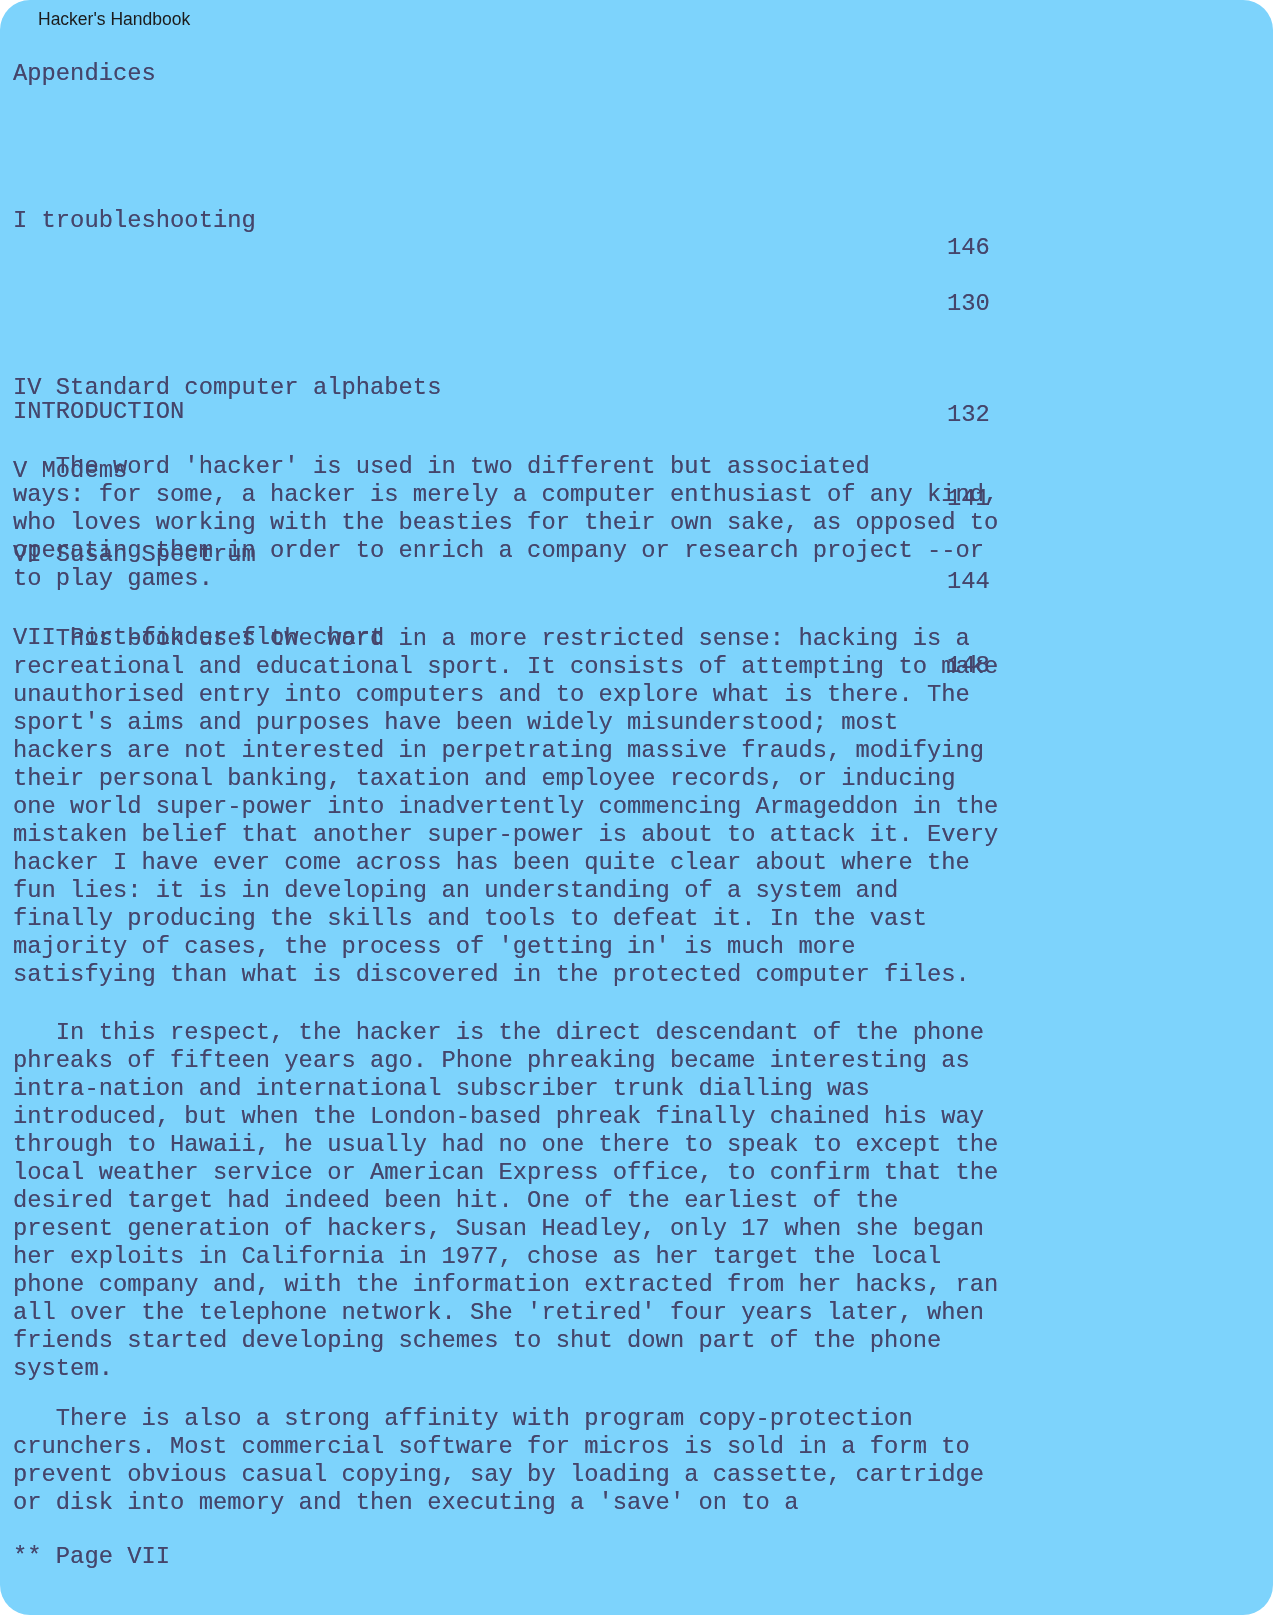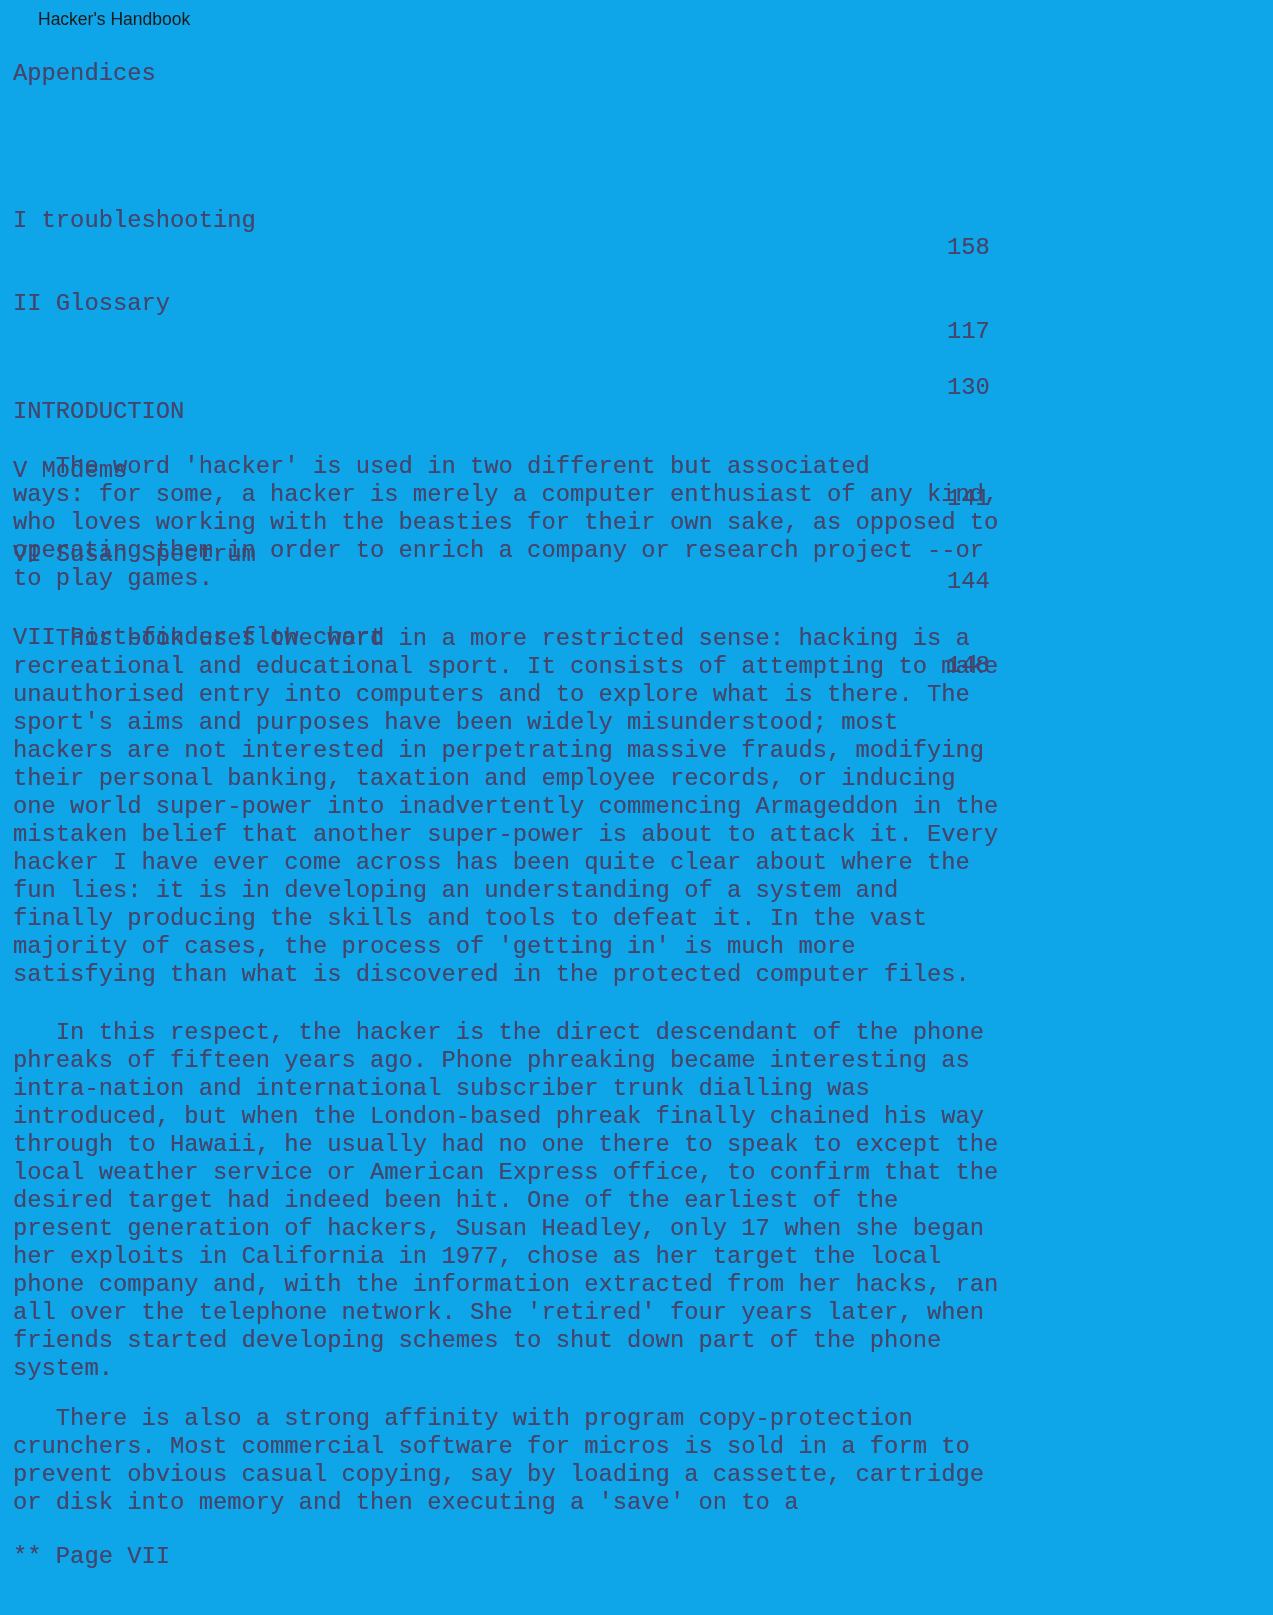--- a/index.html
+++ b/index.html
@@ -1,23 +1,24 @@
 <!DOCTYPE html>
 <html><head>
 <meta charset="utf-8">
 <style>
   html, body { margin: 0; padding: 0; background: #ffffff; }
   .page {
     position: relative;
     width: 1273px;
     height: 1615px;
-    background: #0ea5e9;
+    background: #7dd3fc;
     overflow: hidden;
     font-family: "Liberation Mono", monospace;
     color: #45456b;
+    border-radius: 30px;
   }
   .running-header {
     position: absolute;
     top: 9px;
     left: 38px;
     font-family: "Liberation Sans", sans-serif;
     font-size: 17.5px;
     color: #1b1b1b;
     white-space: pre;
   }
@@ -63,28 +64,28 @@
 
 <div class="page">
 
   <div class="running-header">Hacker's Handbook</div>
 
   <div class="mono toc-heading">Appendices</div>
 
   <div class="mono toc-list">
     <div class="toc-row">
       <span class="toc-label">I troubleshooting</span>
-      <span class="toc-page">158</span>
-    </div>
-    <div class="toc-row">
-      <span class="toc-label">II Glossary</span>
-      <span class="toc-page">117</span>
+      <span class="toc-page">146</span>
     </div>
     <div class="toc-row">
       <span class="toc-page">130</span>
+    </div>
+    <div class="toc-row">
+      <span class="toc-label">IV Standard computer alphabets</span>
+      <span class="toc-page">132</span>
     </div>
     <div class="toc-row">
       <span class="toc-label">V Modems</span>
       <span class="toc-page">141</span>
     </div>
     <div class="toc-row">
       <span class="toc-label">VI Susan Spectrum</span>
       <span class="toc-page">144</span>
     </div>
     <div class="toc-row">

